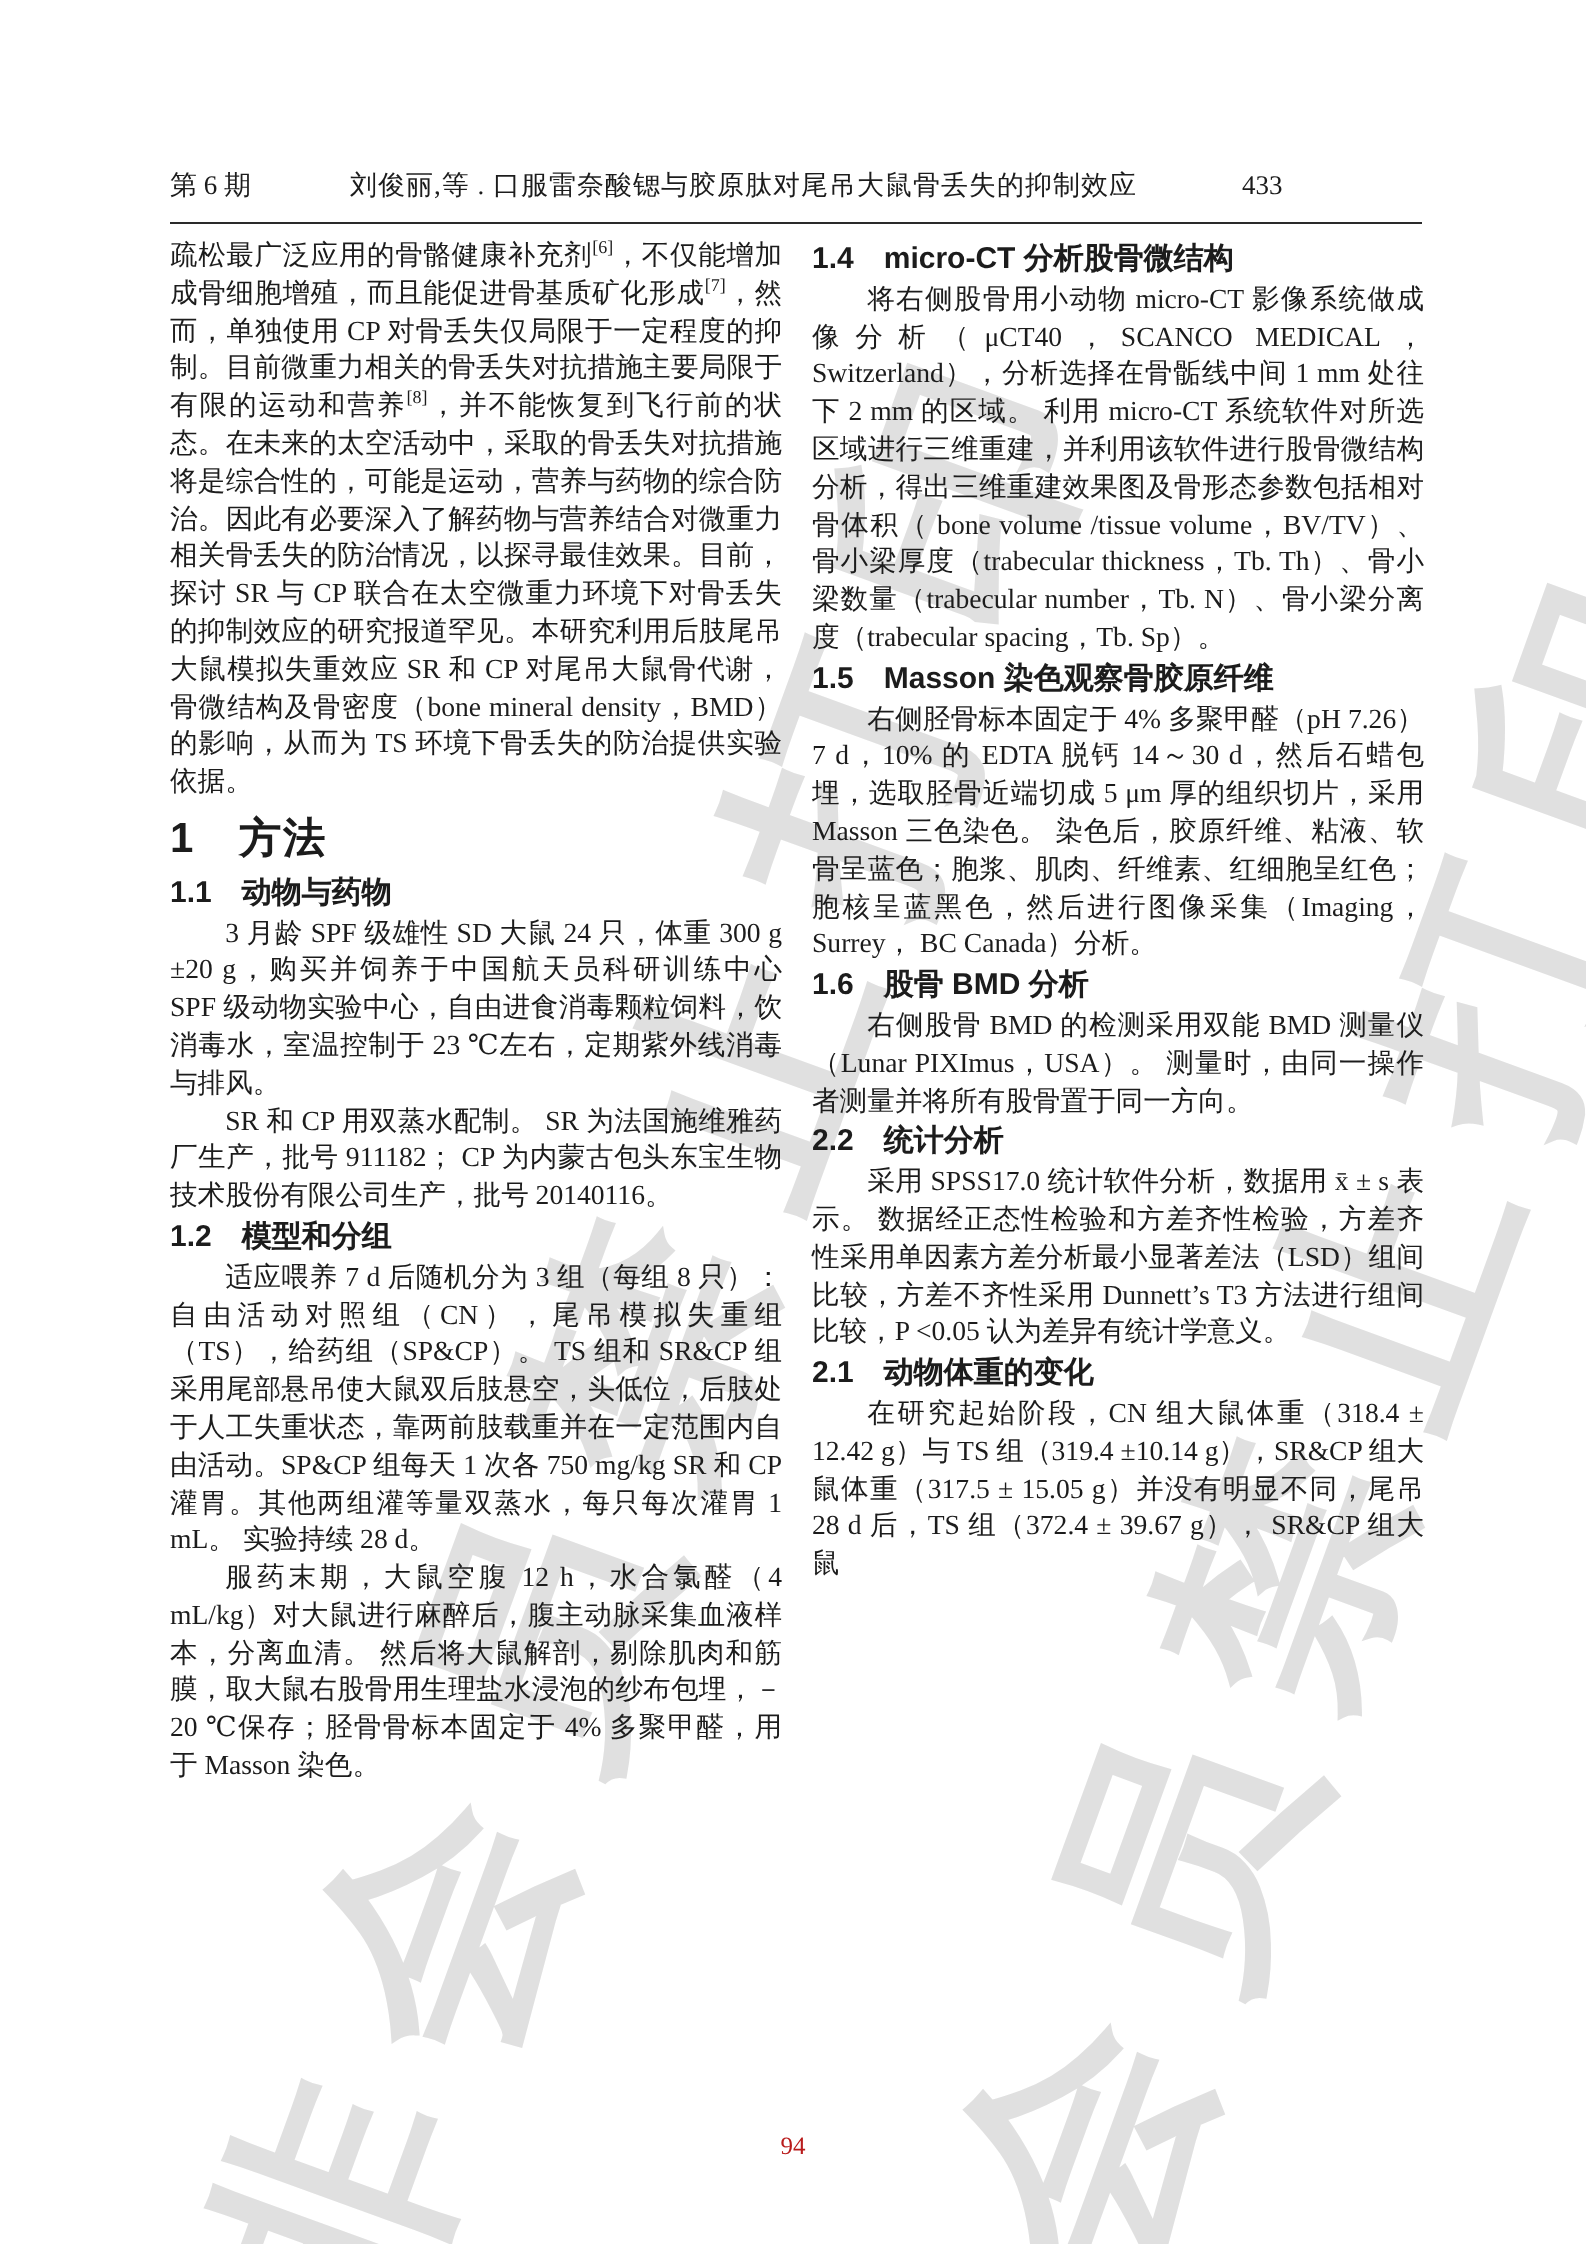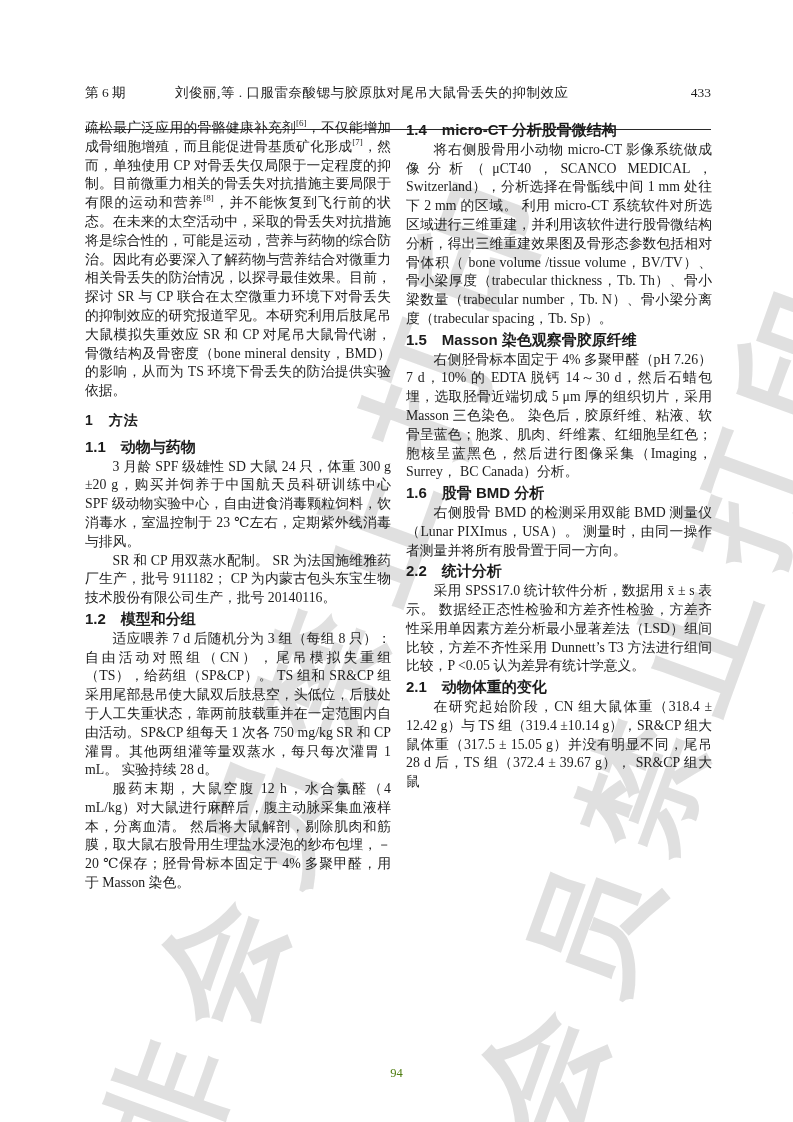--- a/index.html
+++ b/index.html
@@ -14,46 +14,46 @@
     font-family:"Liberation Sans","DejaVu Sans",sans-serif;font-weight:bold;
     font-size:126px;letter-spacing:26px;color:rgba(178,178,178,0.40);
     transform-origin:0 50%;
   }
   .wm1{left:148px;top:1080px;transform:rotate(-70deg);}
   .wm2{left:468px;top:1190px;transform:rotate(-70deg);}
   
   .header{
     position:absolute;left:85px;top:84px;width:626px;z-index:2;
     display:flex;align-items:baseline;justify-content:space-between;
-    font-size:13.5px;padding-bottom:27px;border-bottom:1.3px solid #2a2a2a;
+    font-size:13.5px;padding-bottom:9px;border-bottom:1.3px solid #2a2a2a;
   }
   .header .issue{width:90px;text-align:left;}
   .header .rtitle{flex:1;letter-spacing:0.5px;}
-  .header .pageno{width:90px;text-align:right;}
+  .header .pageno{width:90px;}
   
   .columns{
     position:absolute;left:85px;top:119px;width:627px;z-index:2;
     display:flex;gap:15px;
   }
   .col{width:306px;font-size:13.8px;line-height:18.8px;text-align:justify;}
   .col p{margin:0;}
   .col p.indent{text-indent:2em;}
   sup.ref{font-size:9px;line-height:0;vertical-align:super;}
   .h1{
     font-family:"Liberation Sans","DejaVu Sans",sans-serif;
-    font-size:14px;font-weight:bold;margin:10px 0 8px 0;letter-spacing:1px;
+    font-size:21px;font-weight:bold;margin:10px 0 8px 0;letter-spacing:1px;
   }
   .h2{
     font-family:"Liberation Sans","DejaVu Sans",sans-serif;
     font-size:15px;font-weight:bold;margin:2px 0 1px 0;
   }
   
   .footer{
     position:absolute;left:0;right:0;top:1066px;text-align:center;z-index:2;
-    font-size:12.5px;color:#4d7c0f;
+    font-size:12.5px;color:#b91c1c;
   }
 </style>
 </head>
 <body>
 
 <div class="sheet">
 
   <div class="watermark wm1">非会员禁止打印</div>
   <div class="watermark wm2">非会员禁止打印</div>
 

